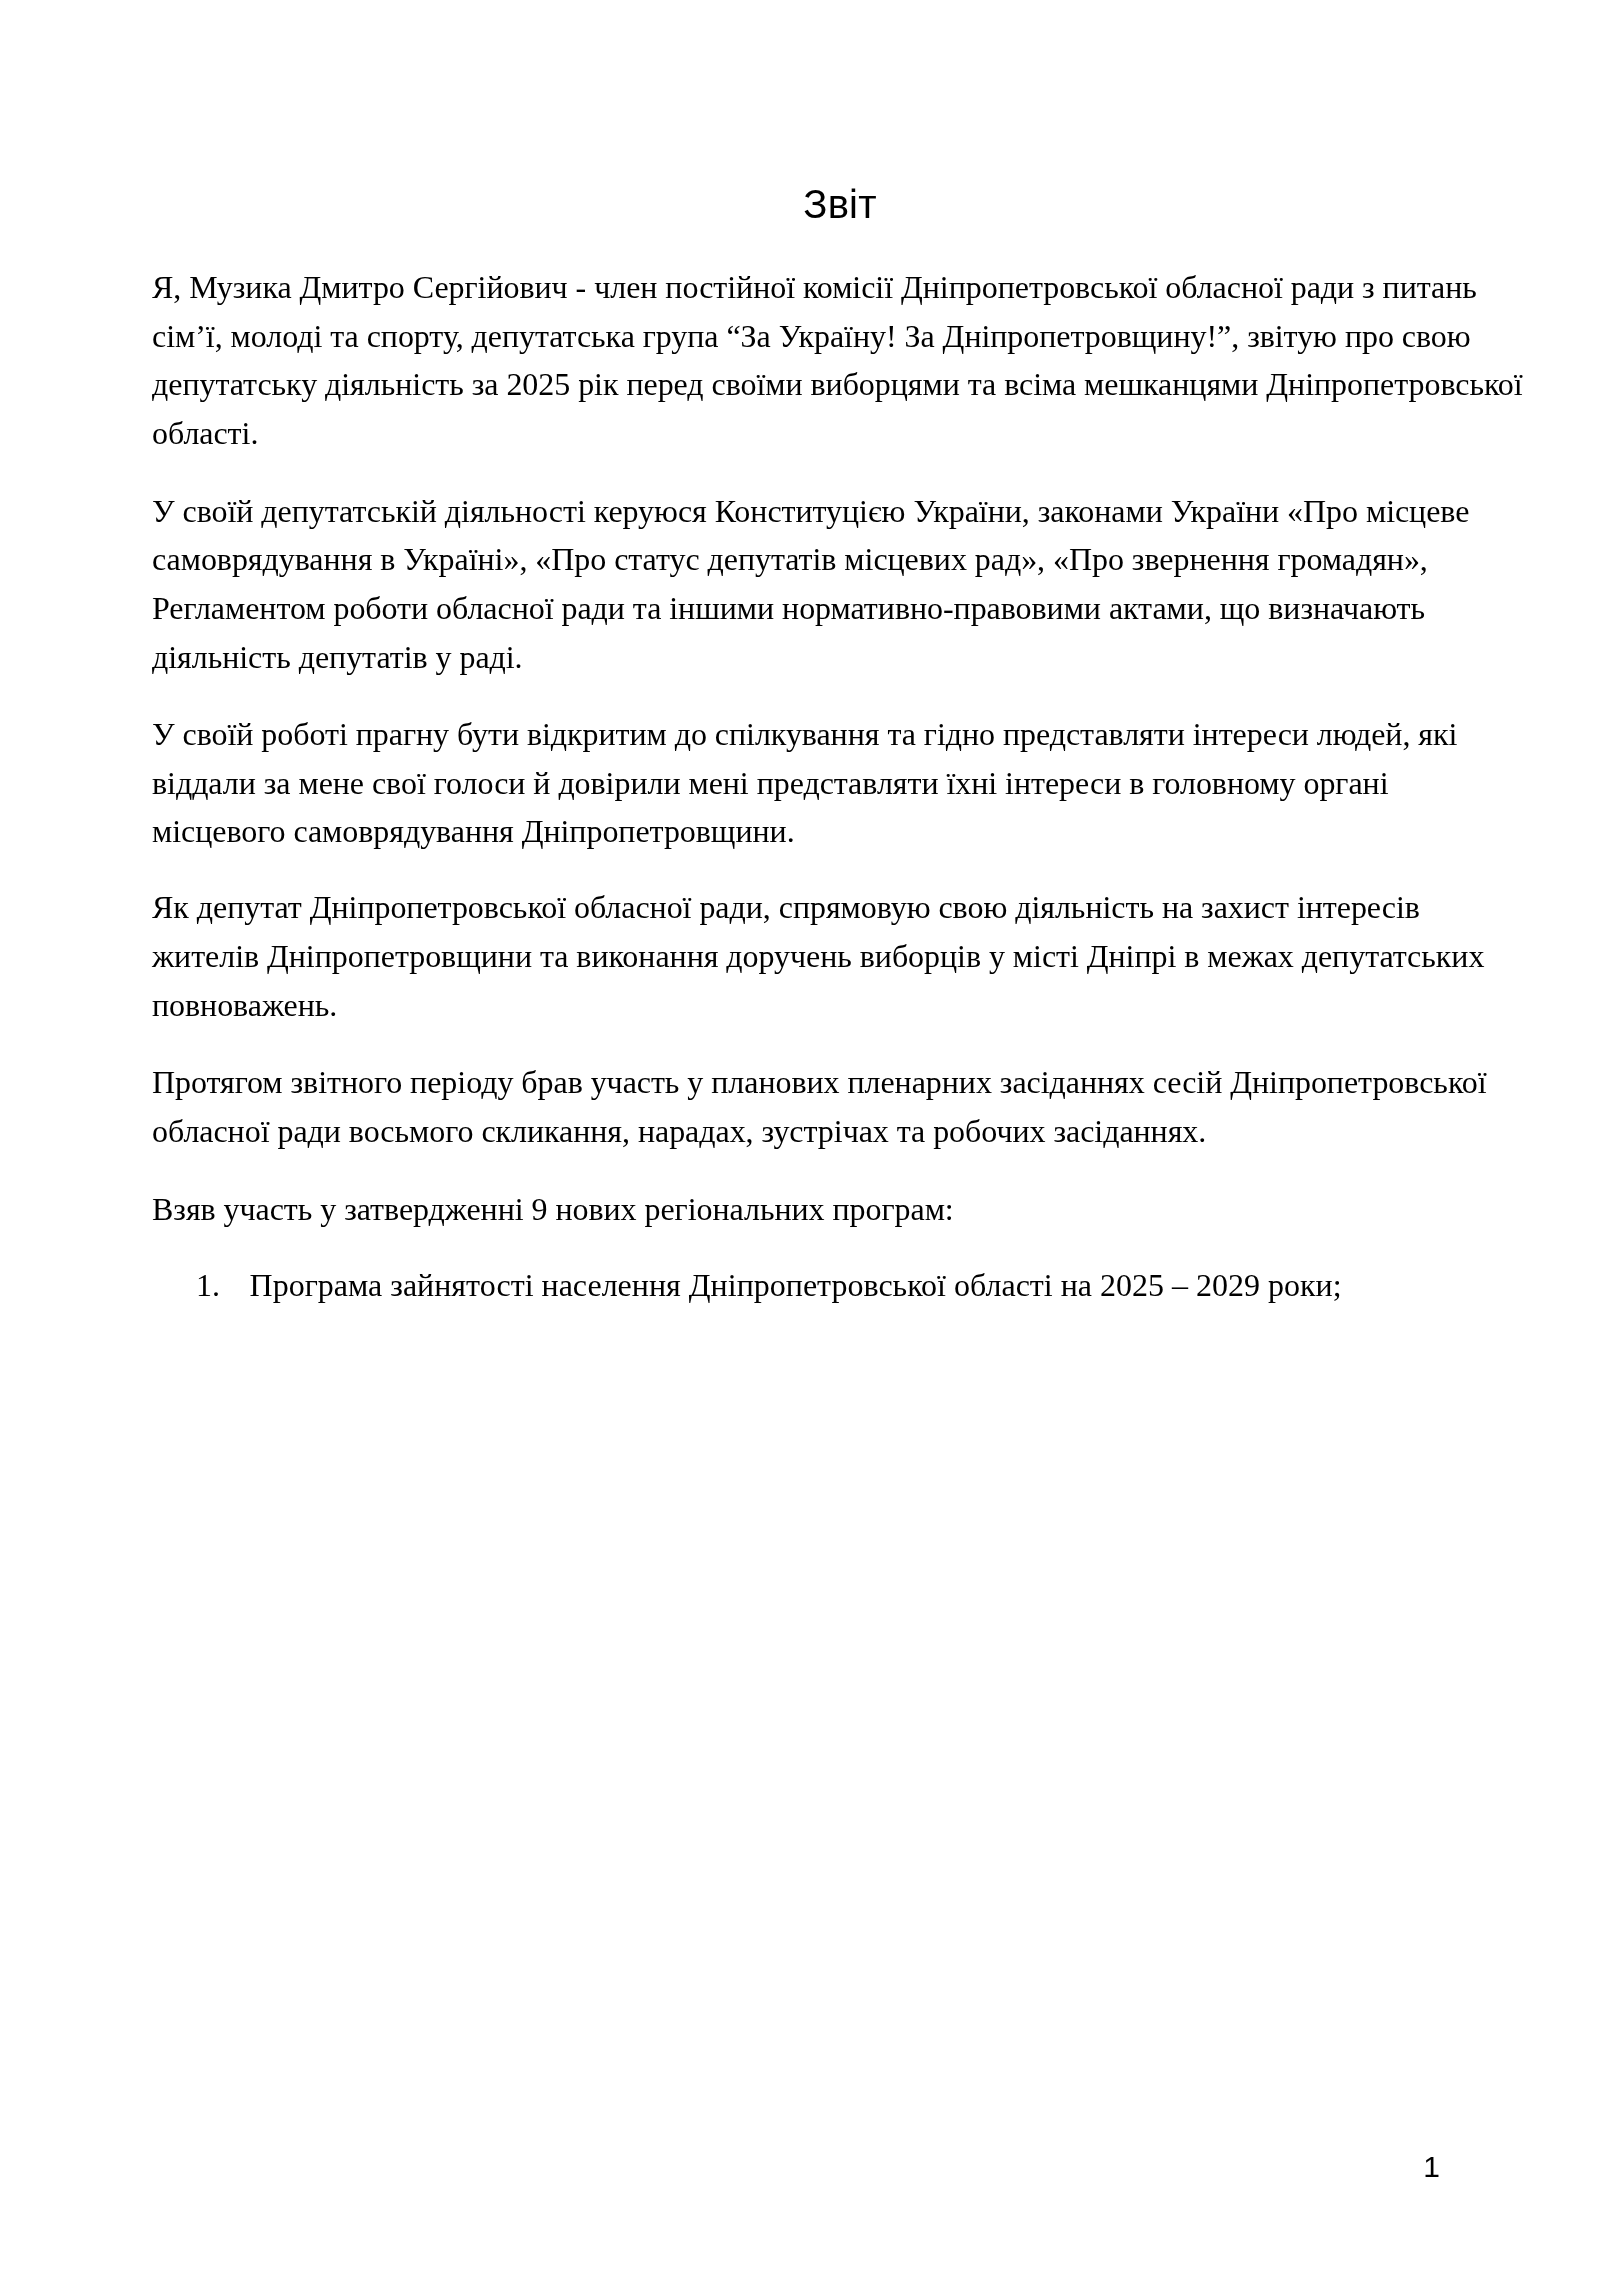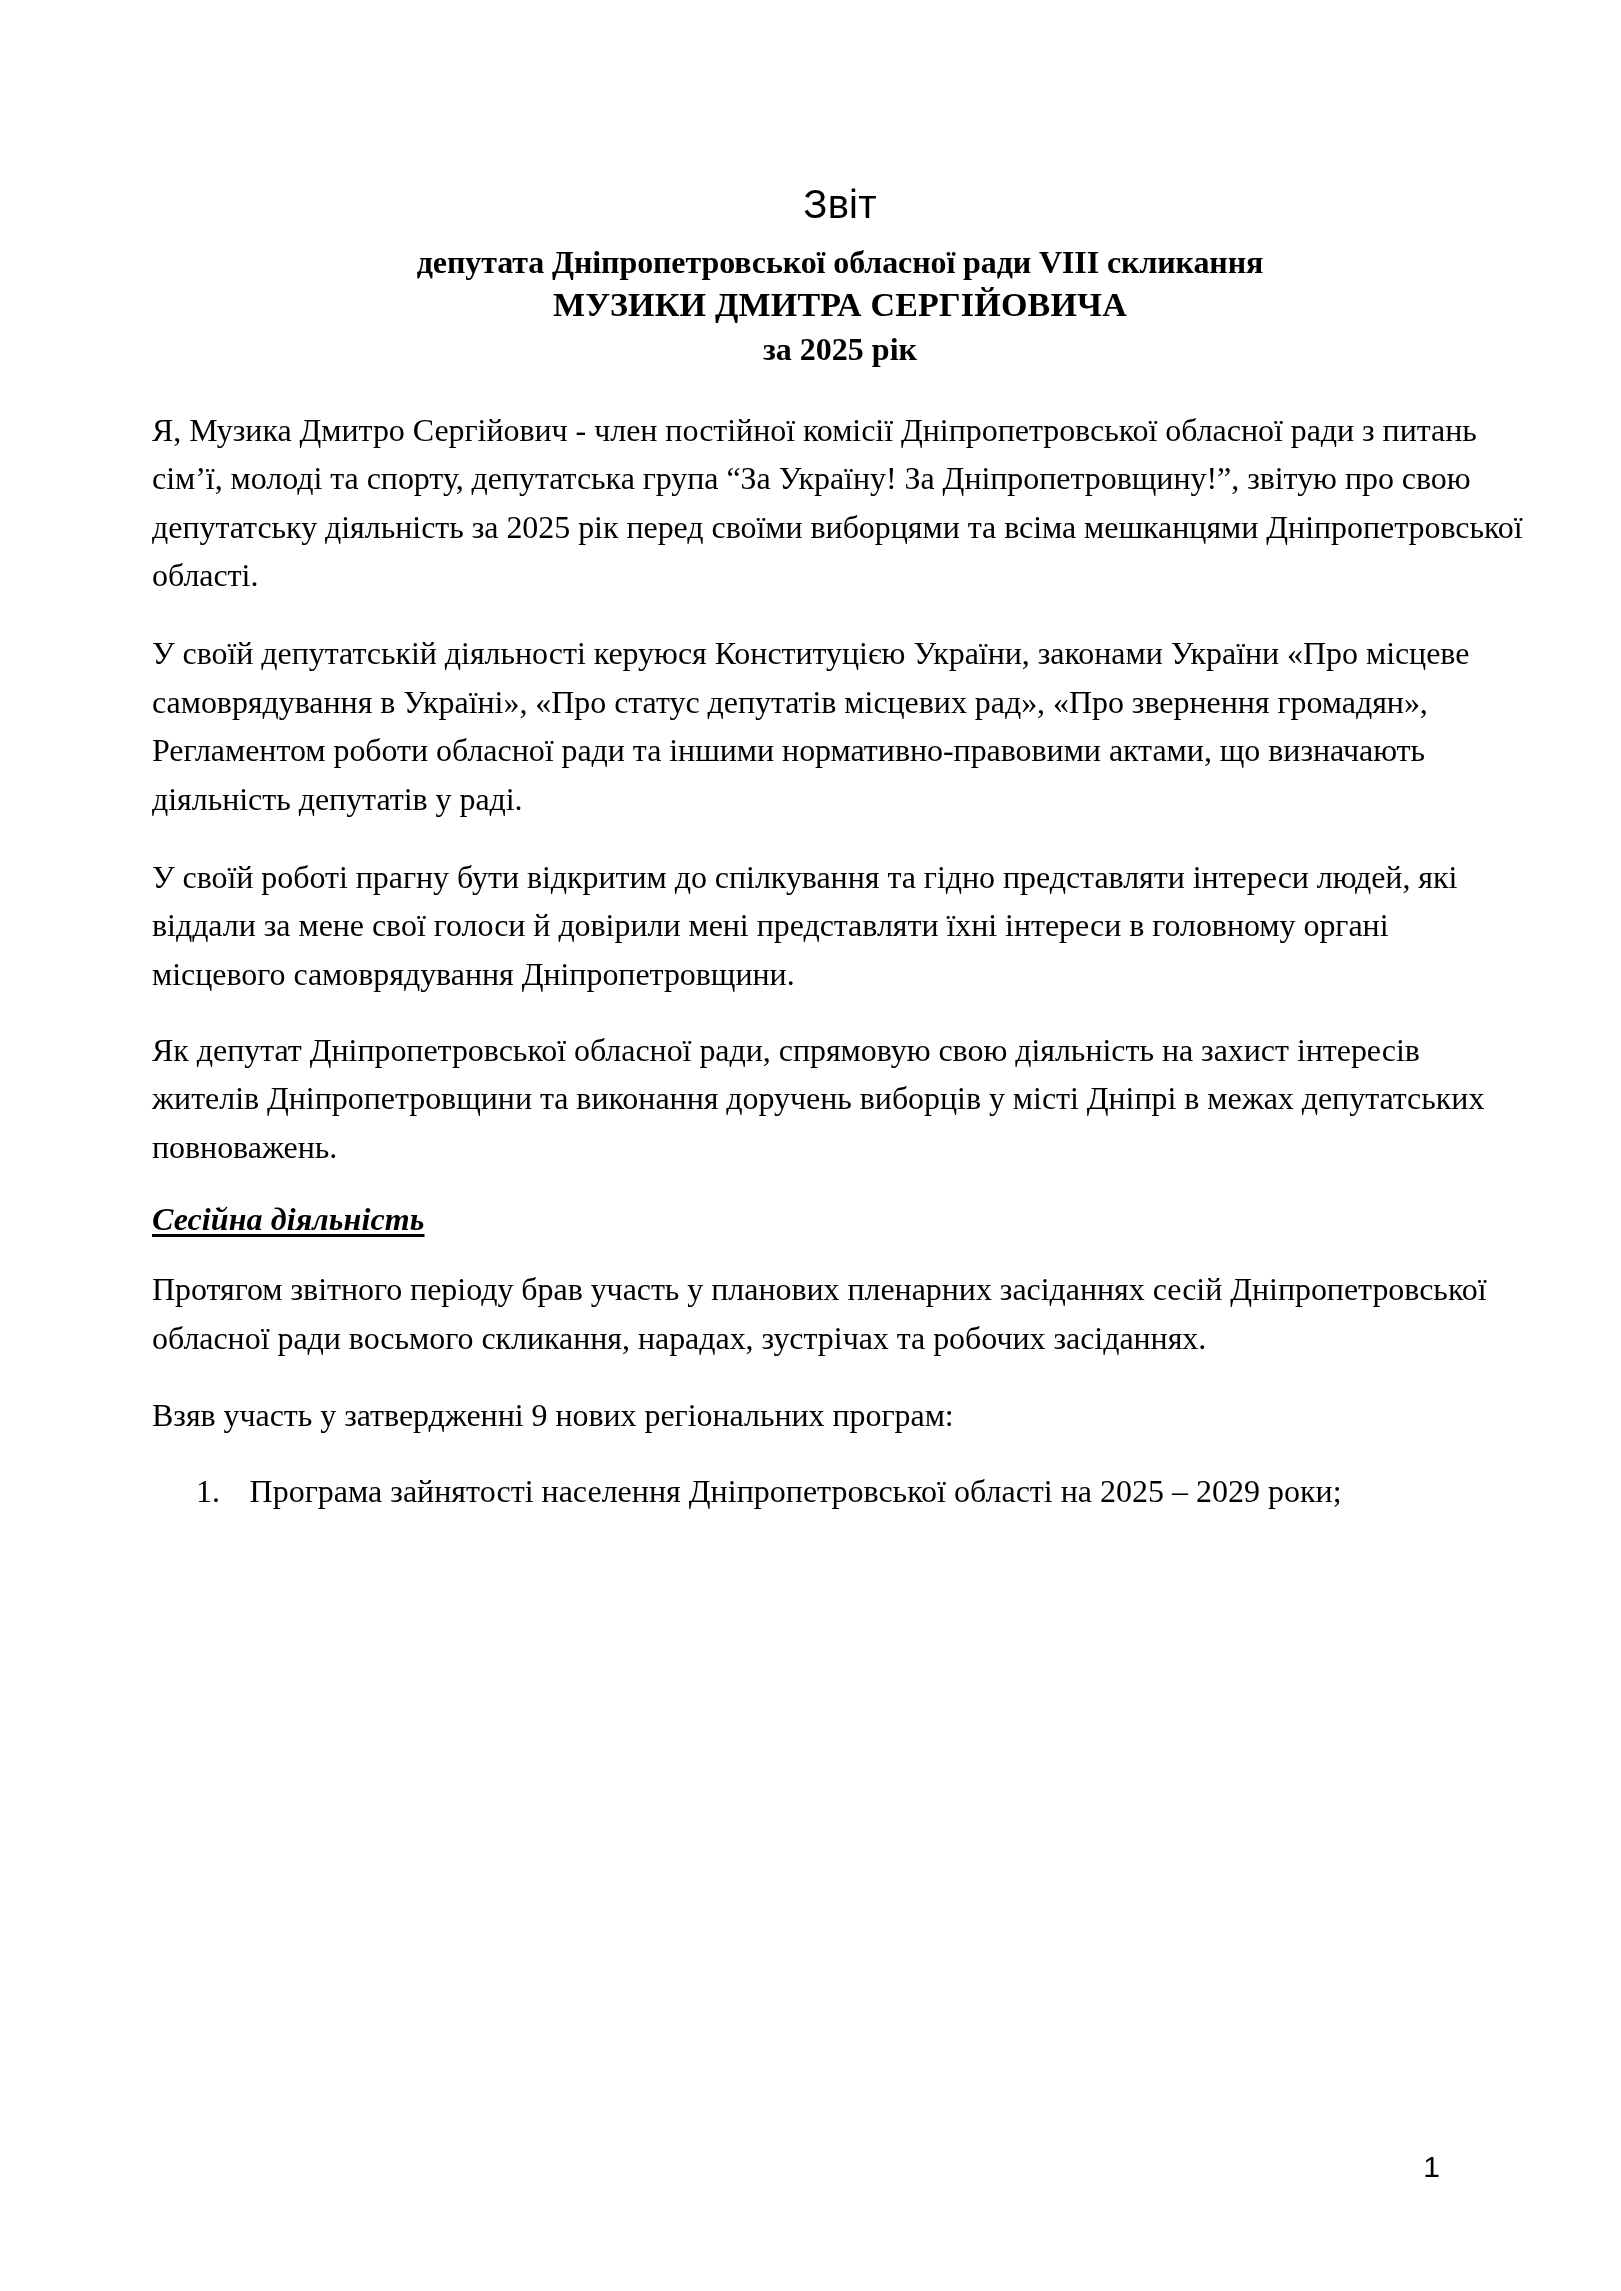--- a/index.html
+++ b/index.html
@@ -112,37 +112,31 @@
     color: #000000;
   }
 </style>
 </head>
 <body>
 
 <div class="page">
 
   <h1 class="doc-title">Звіт</h1>
 
-  <div class="doc-subtitle">
-    <div class="subtitle-line-1">депутата Дніпропетровської обласної ради VIII скликання</div>
-    <div class="subtitle-line-2">МУЗИКИ ДМИТРА СЕРГІЙОВИЧА</div>
-    <div class="subtitle-line-3">за 2025 рік</div>
-  </div>
 
   <div class="body-area">
 
     <p class="para">Я, Музика Дмитро Сергійович - член постійної комісії Дніпропетровської обласної ради з питань сім’ї, молоді та спорту, депутатська група “За Україну! За Дніпропетровщину!”, звітую про свою депутатську діяльність за 2025 рік перед своїми виборцями та всіма мешканцями Дніпропетровської області.</p>
 
     <p class="para">У своїй депутатській діяльності керуюся Конституцією України, законами України «Про місцеве самоврядування в Україні», «Про статус депутатів місцевих рад», «Про звернення громадян», Регламентом роботи обласної ради та іншими нормативно-правовими актами, що визначають діяльність депутатів у раді.</p>
 
     <p class="para tight-after">У своїй роботі прагну бути відкритим до спілкування та гідно представляти інтереси людей, які віддали за мене свої голоси й довірили мені представляти їхні інтереси в головному органі місцевого самоврядування Дніпропетровщини.</p>
 
     <p class="para">Як депутат Дніпропетровської обласної ради, спрямовую свою діяльність на захист інтересів жителів Дніпропетровщини та виконання доручень виборців у місті Дніпрі в межах депутатських повноважень.</p>
 
-    <h2 class="section-heading">Сесійна діяльність</h2>
 
     <p class="para">Протягом звітного періоду брав участь у планових пленарних засіданнях сесій Дніпропетровської обласної ради восьмого скликання, нарадах, зустрічах та робочих засіданнях.</p>
 
 
     <p class="para tight-after">Взяв участь у затвердженні 9 нових регіональних програм:</p>
 
     <ol class="prog-list">
       <li>Програма зайнятості населення Дніпропетровської області на 2025 – 2029 роки;</li>
     </ol>
 

